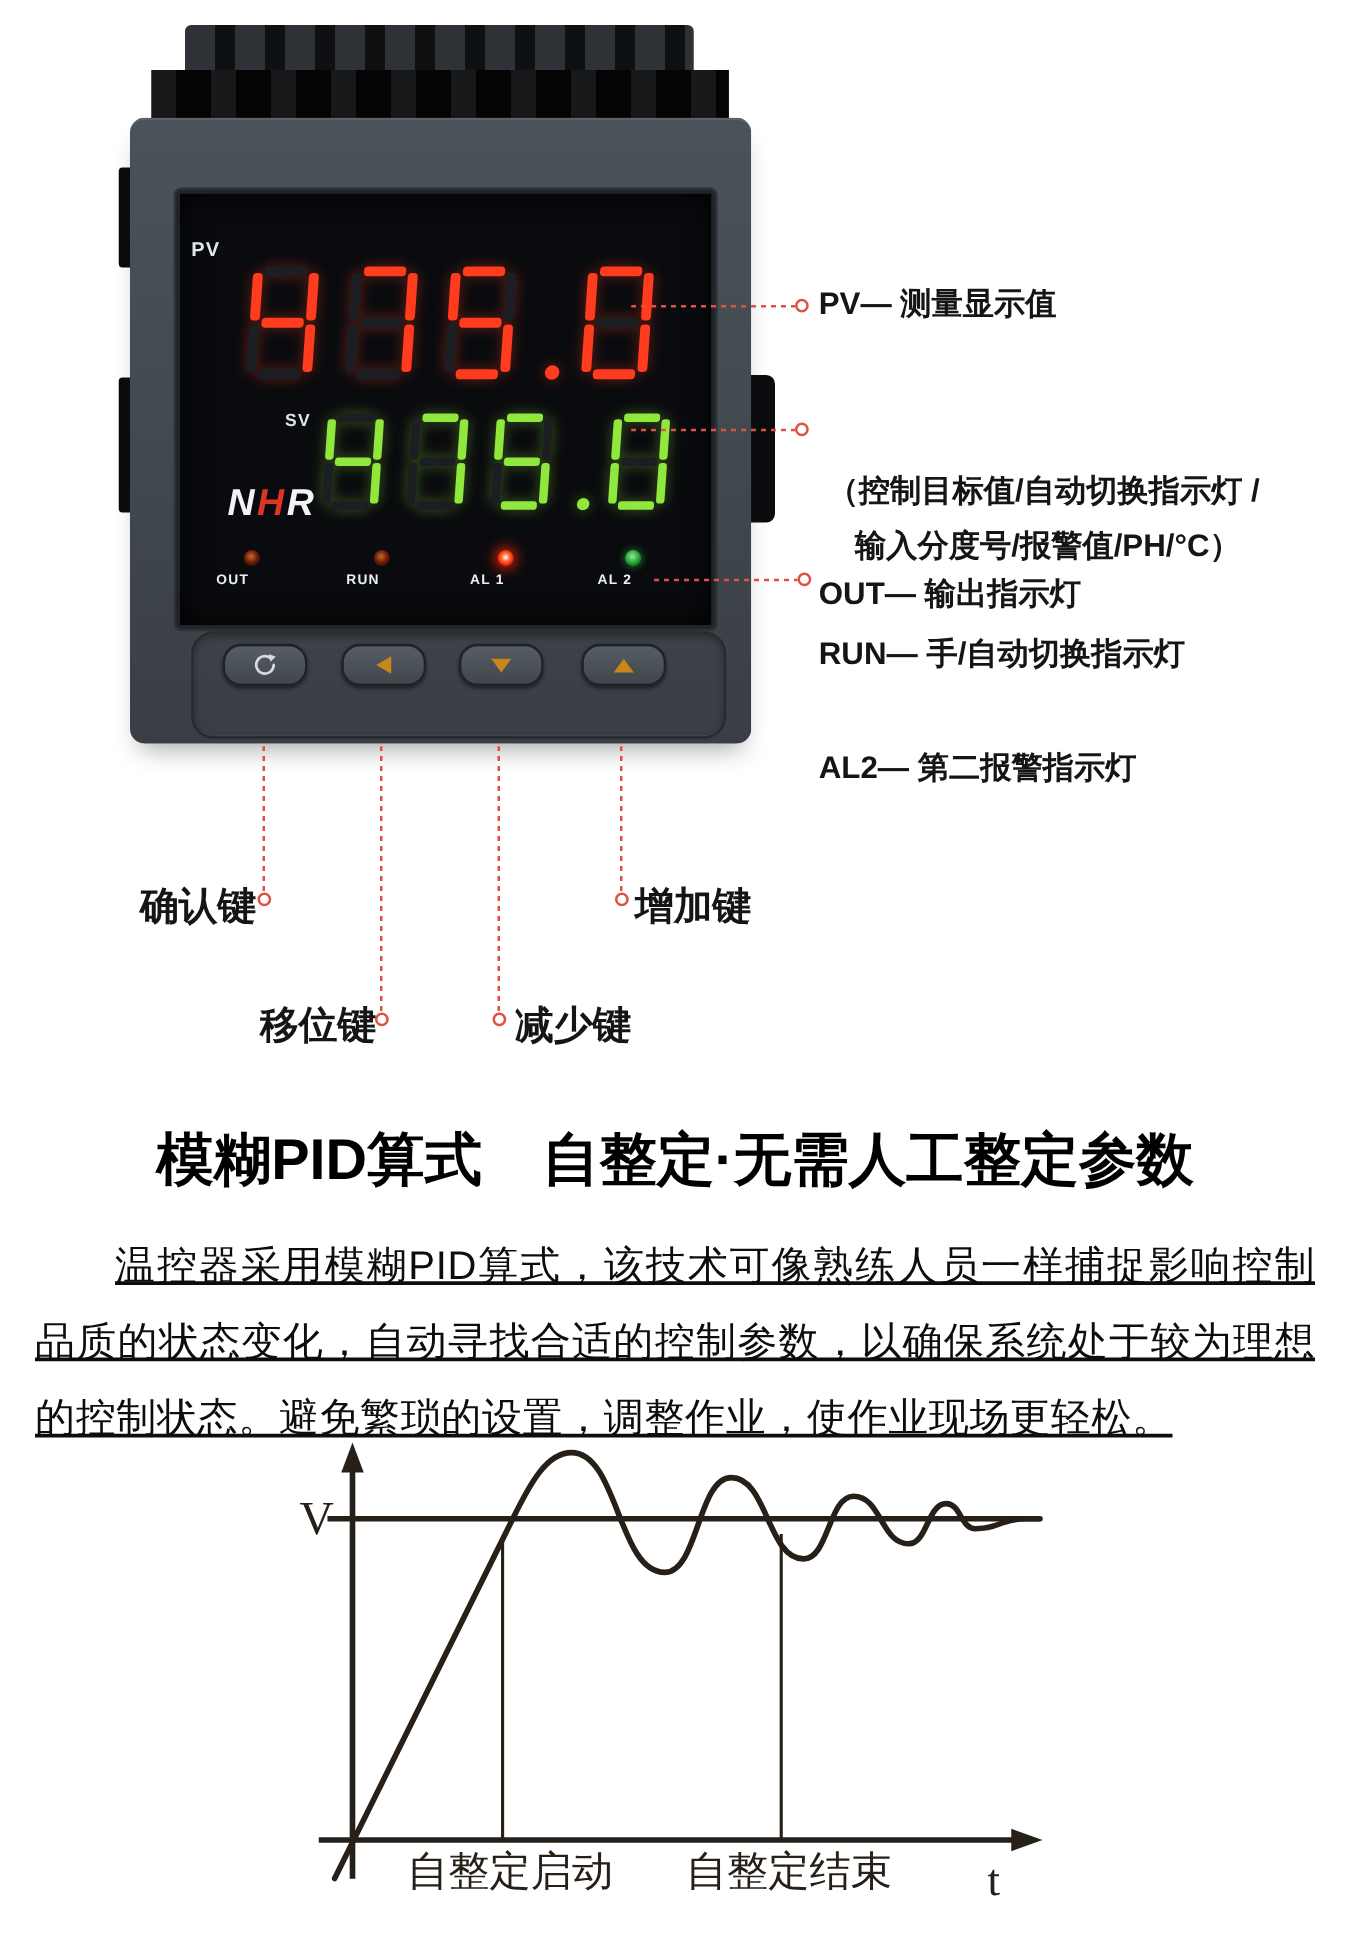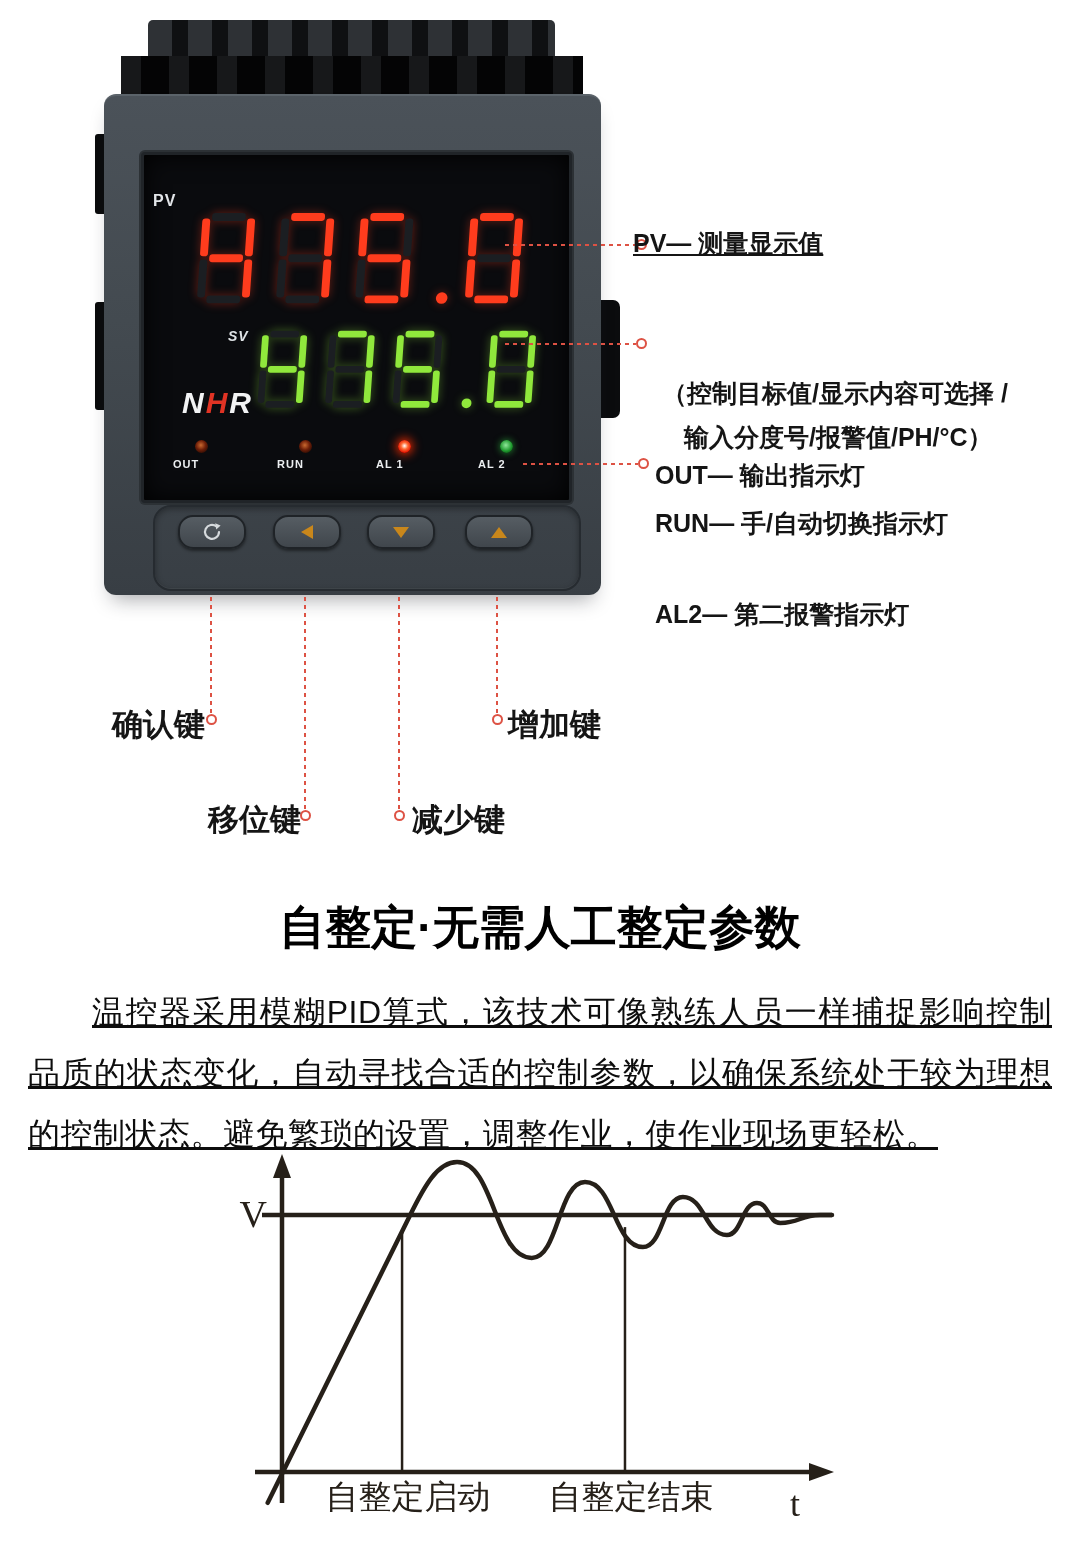--- a/index.html
+++ b/index.html
@@ -17,21 +17,21 @@
             background:repeating-linear-gradient(90deg,#212327 0 12px,transparent 12px 34px);}
   .tab-left1{left:95px;top:134px;width:14px;height:80px;background:#0a0b0c;border-radius:3px;}
   .tab-left2{left:95px;top:302px;width:14px;height:108px;background:#0a0b0c;border-radius:3px;}
   .latch-right{left:592px;top:300px;width:28px;height:118px;background:#0b0c0e;border-radius:7px;}
   .bezel{left:104px;top:94px;width:497px;height:499px;border-radius:12px;
          background:linear-gradient(180deg,#4b5259 0%,#434a50 45%,#383e44 100%);
          border-top:2px solid #5b636a;box-shadow:0 12px 20px -8px rgba(25,30,36,.38);}
   .display{left:141px;top:152px;width:425px;height:345px;background:#0a0b0e;border:3px solid #202428;
            border-radius:4px;box-shadow:0 0 0 2px #2c3135, inset 0 0 24px #000;}
   .pv-tag{left:153px;top:192px;color:#e3e6e9;font-size:16px;font-weight:700;letter-spacing:1px;}
-  .sv-tag{left:228px;top:328px;color:#dfe3e6;font-size:14px;font-weight:700;letter-spacing:1px;font-style:italic;}
+  .sv-tag{left:228px;top:328px;color:#dfe3e6;font-size:14px;font-weight:700;letter-spacing:1px;}
   .pv-digits{left:186px;top:211px;height:96px;}
   .sv-digits{left:248px;top:329px;height:82px;}
   .logo{left:182px;top:386px;font-size:30px;font-weight:900;font-style:italic;letter-spacing:2px;
         font-family:"Liberation Sans","DejaVu Sans",sans-serif;}
   .logo .l-n,.logo .l-r{color:#f2f3f4;}
   .logo .l-h{color:#e03324;}
   .indicator{width:56px;}
   .indicator .dot{width:13px;height:13px;border-radius:50%;margin:0 auto;}
   .state-dim{background:radial-gradient(circle at 45% 40%,#c9682f 0%,#6e1f08 45%,#2a0c04 80%);}
   .state-alarm{background:radial-gradient(circle at 50% 45%,#ffffff 0%,#ff6a33 35%,#e41300 70%);
@@ -193,33 +193,34 @@
 
   <div class="abs leader-v" style="left:210px;top:597px;height:116px;"></div>
   <div class="abs leader-dot" style="left:206px;top:714px;"></div>
   <div class="abs leader-v" style="left:304px;top:597px;height:212px;"></div>
   <div class="abs leader-dot" style="left:300px;top:810px;"></div>
   <div class="abs leader-v" style="left:398px;top:597px;height:212px;"></div>
   <div class="abs leader-dot" style="left:394px;top:810px;"></div>
   <div class="abs leader-v" style="left:496px;top:597px;height:116px;"></div>
   <div class="abs leader-dot" style="left:492px;top:714px;"></div>
 
-  <div class="abs ann" style="left:633px;top:226px;text-decoration:underline;">PV— 测量显示值</div>
-  <div class="abs ann" style="left:662px;top:376px;">（控制目标值/显示内容可选择 /</div>
+  <div class="abs ann" style="left:655px;top:226px;">PV— 测量显示值</div>
+  <div class="abs ann" style="left:662px;top:376px;">（控制目标值/自动切换指示灯 /</div>
   <div class="abs ann" style="left:684px;top:420px;">输入分度号/报警值/PH/°C）</div>
   <div class="abs ann" style="left:655px;top:458px;">OUT— 输出指示灯</div>
   <div class="abs ann" style="left:655px;top:506px;">RUN— 手/自动切换指示灯</div>
   <div class="abs ann" style="left:655px;top:597px;">AL2— 第二报警指示灯</div>
 
   <div class="abs keylab" style="left:112px;top:705px;">确认键</div>
   <div class="abs keylab" style="left:508px;top:705px;">增加键</div>
   <div class="abs keylab" style="left:208px;top:800px;">移位键</div>
   <div class="abs keylab" style="left:412px;top:800px;">减少键</div>
 
   <div class="abs heading">
+    <span>模糊PID算式</span>
     <span>自整定·无需人工整定参数</span>
   </div>
   <div class="abs para">温控器采用模糊PID算式，该技术可像熟练人员一样捕捉影响控制品质的状态变化，自动寻找合适的控制参数，以确保系统处于较为理想的控制状态。避免繁琐的设置，调整作业，使作业现场更轻松。</div>
 
   <svg class="abs chart" id="tuning-chart" width="630" height="392" viewBox="0 0 630 392">
       <line x1="57" y1="355" x2="57" y2="26" stroke="#262019" stroke-width="4.5"></line>
       <polygon points="57,6 48,30 66,30" fill="#262019"></polygon>
       <line x1="30" y1="324" x2="588" y2="324" stroke="#262019" stroke-width="4.5"></line>
       <polygon points="609,324 584,315 584,333" fill="#262019"></polygon>
       <line x1="37" y1="67" x2="607" y2="67" stroke="#262019" stroke-width="4.5"></line>

